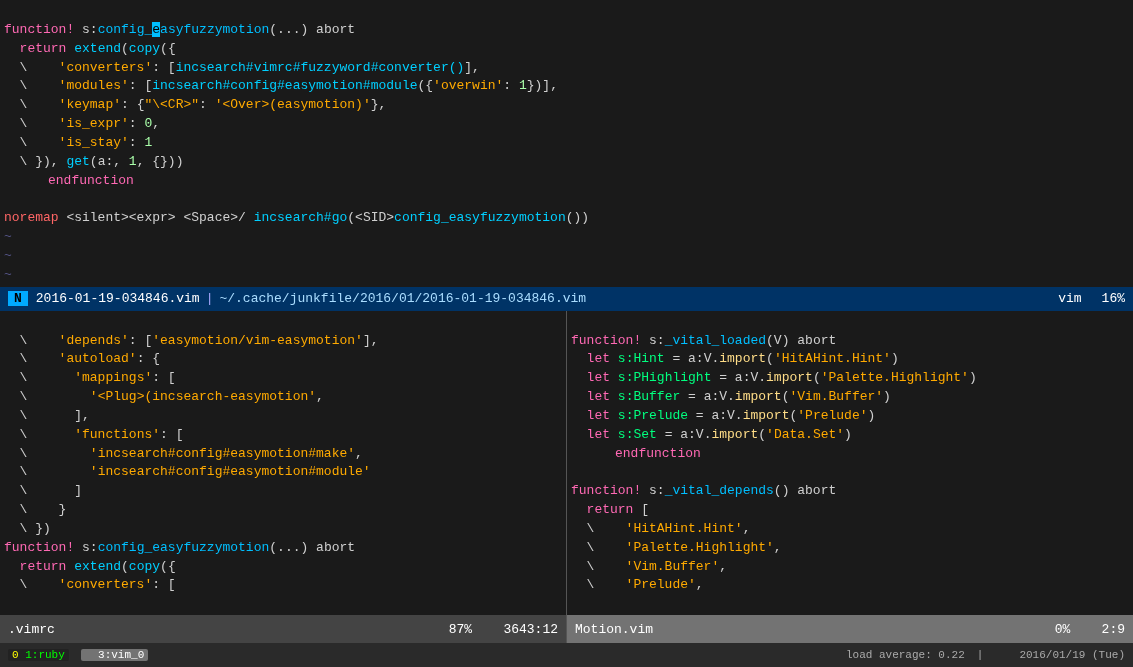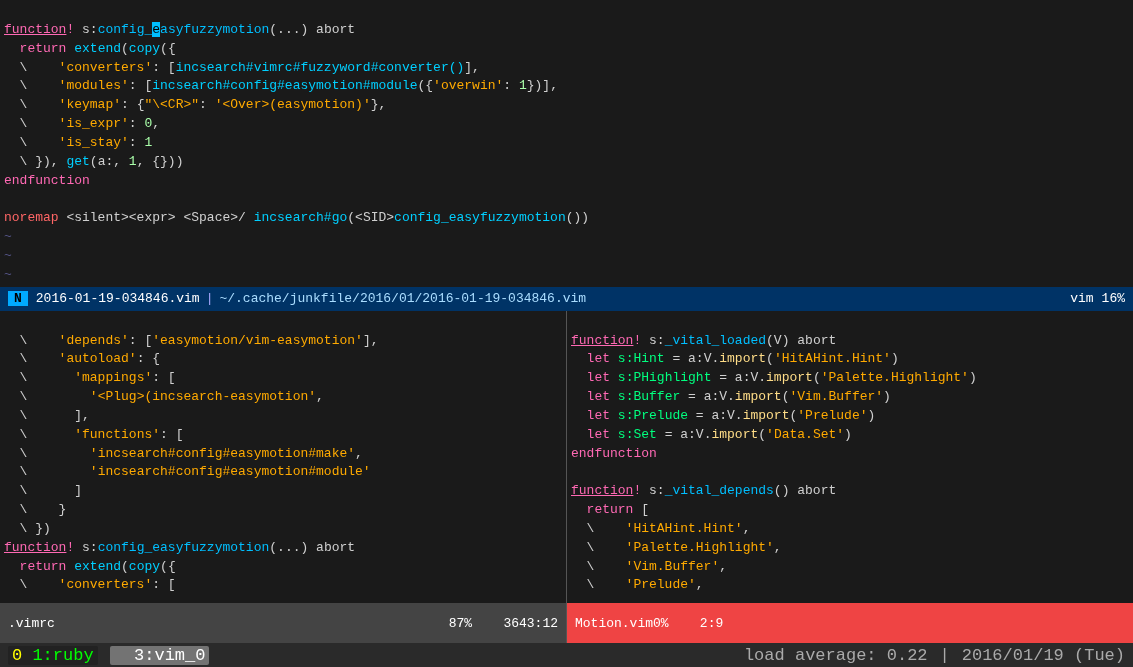--- a/index.html
+++ b/index.html
@@ -60,61 +60,62 @@
       color: #aaaaff;
       margin: 0 6px;
     }
     .statusbar-top .path {
       color: #aaddff;
     }
     .statusbar-top .right {
       margin-left: auto;
       color: #ffffff;
       display: flex;
-      gap: 8px;
+      gap: 20px;
     }
     .statusbars {
       display: flex;
-      height: 40px;
+      height: 28px;
     }
     .statusbar-left {
       flex: 1;
       background: #444444;
       color: #ffffff;
       padding: 2px 8px;
       font-size: 13px;
       display: flex;
       align-items: center;
       justify-content: space-between;
     }
     .statusbar-right {
       flex: 1;
-      background: #ef4444;
-      color: #ffffff;
-      padding: 2px 8px;
-      font-size: 13px;
-      display: flex;
-      align-items: center;
+      background: #737373;
+      color: #ffffff;
+      padding: 2px 8px;
+      font-size: 13px;
+      display: flex;
+      align-items: center;
+      justify-content: space-between;
       border-left: 1px solid #555;
     }
     .tabbar {
       background: #2a2a2a;
       color: #00ff00;
       padding: 2px 8px;
-      font-size: 17px;
+      font-size: 11px;
       height: 24px;
       display: flex;
       align-items: center;
       gap: 12px;
     }
 
     
-    .kw-function { color: #ff69b4; text-decoration: underline; }
+    .kw-function { color: #ff69b4; }
     .kw-return { color: #ff69b4; margin-top: 20px; }
-    .kw-end { color: #ff69b4; }
+    .kw-end { color: #ff69b4; margin-left: 44px; }
     .kw-let { color: #ff69b4; }
     .kw-noremap { color: #ff6666; text-align: center; }
     .fn-name { color: #00bfff; }
     .fn-call { color: #00cfff; margin-top: 24px; }
     .str { color: #ffaa00; }
     .num { color: #aaffaa; }
     .bang { color: #ff69b4; }
     .var { color: #00ff7f; }
     .tilde { color: #555588; }
     .abort { color: #d0d0d0; }
@@ -221,16 +222,16 @@
     <span style="color:#00ff00; background:#222; padding:0 4px; border-radius:2px;">
       <span style="color:#ffff00;">0</span>
       <span>1:ruby</span>
     </span>
     <span style="color:#ffffff; background:#737373; padding:0 4px; border-radius:2px;">
       <span style="color:#ffff00;">&nbsp;</span>
       <span>3:vim_0</span>
     </span>
     <span style="margin-left:auto; color:#aaaaaa;">load average: 0.22</span>
     <span style="color:#aaaaaa;">|</span>
-    <span style="color:#aaaaaa;">2016/01/19 (Tue)</span>
+    <span style="color:#aaaaaa;margin-left:24px;">2016/01/19 (Tue)</span>
   </div>
 
 </div>
 
 </body></html>

